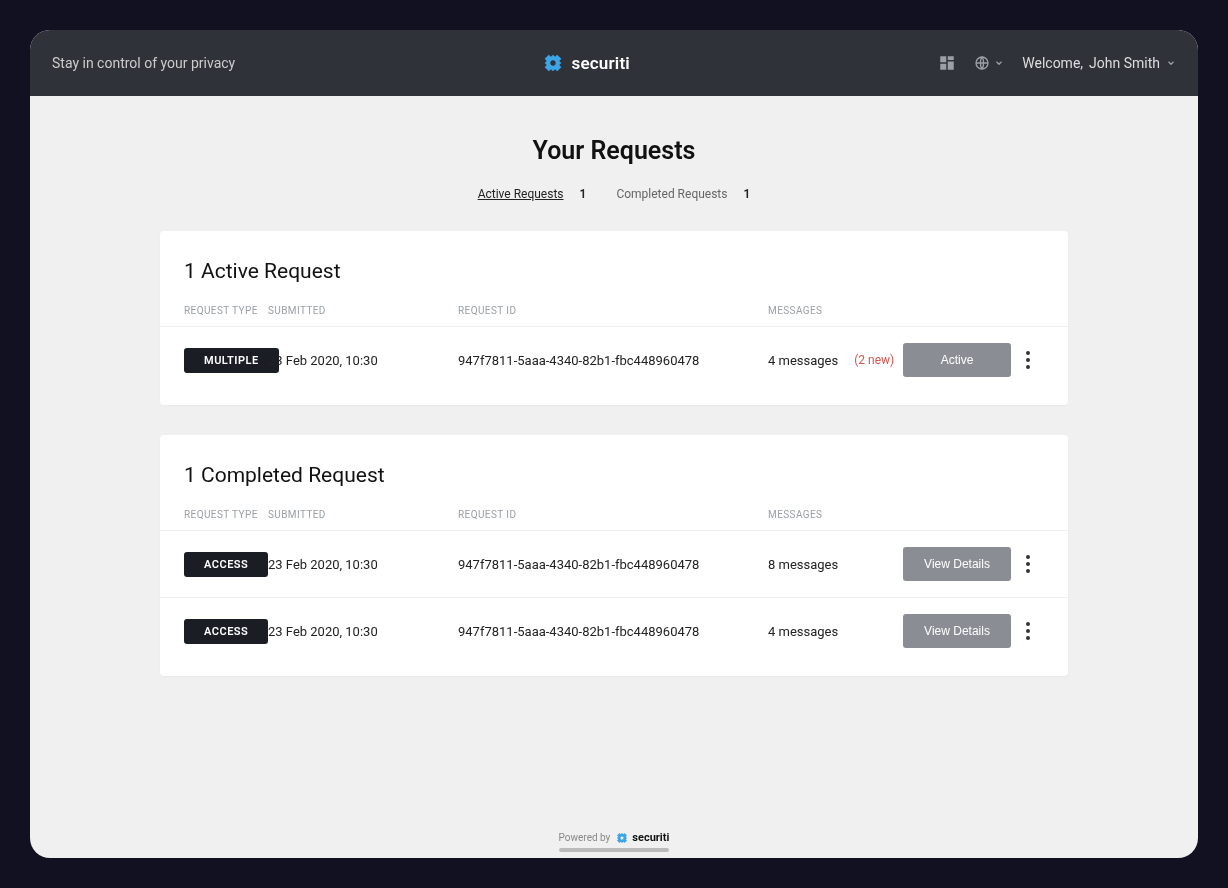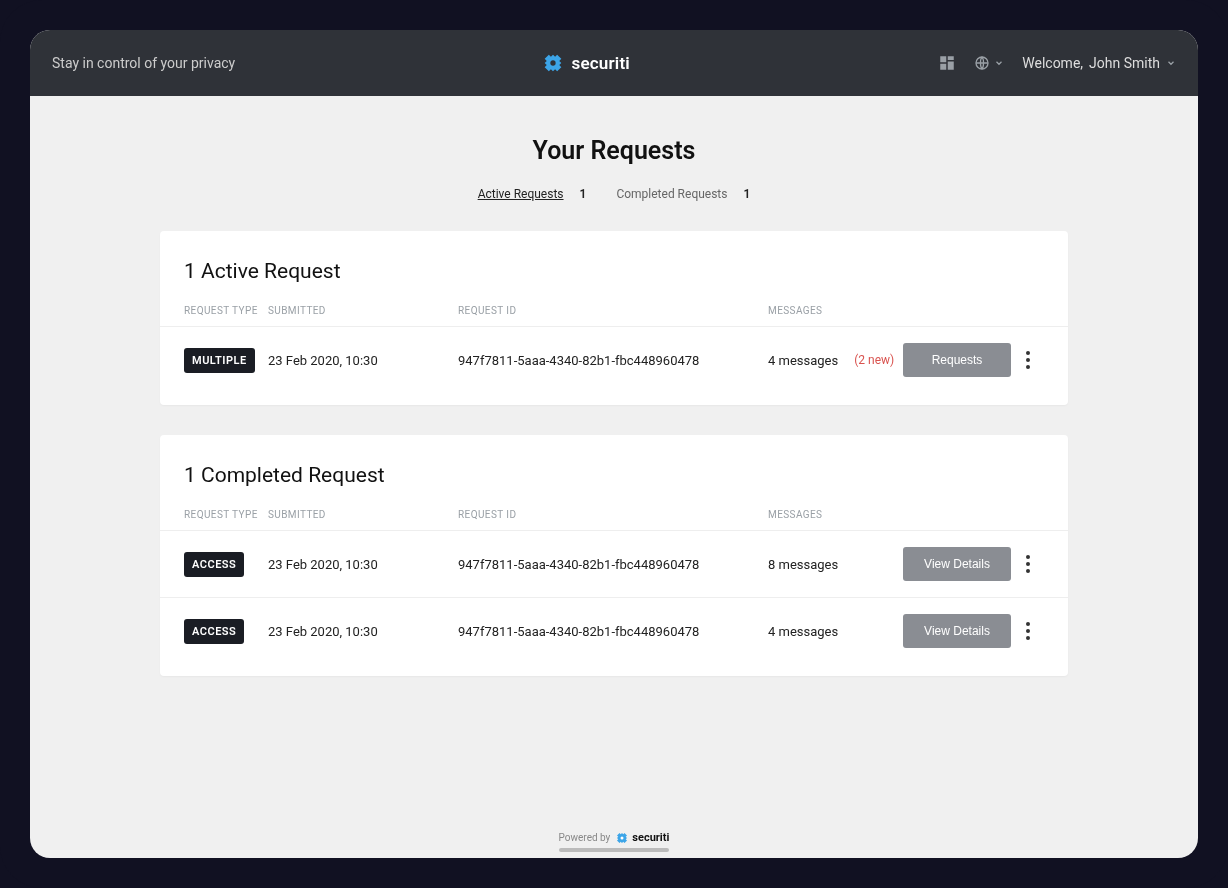--- a/index.html
+++ b/index.html
@@ -103,21 +103,21 @@
     font-size: 13px;
     color: #222;
   }
   .badge {
     display: inline-block;
     background: #1a1d24;
     color: #fff;
     font-size: 11px;
     font-weight: 600;
     letter-spacing: 0.5px;
-    padding: 6px 8px;
+    padding: 6px 20px;
     border-radius: 3px;
   }
   .messages-cell { display: flex; align-items: center; gap: 16px; }
   .new-count { color: #d9534f; font-size: 12px; }
   .action-btn {
     background: #8a8d93;
     color: #fff;
     border: none;
     border-radius: 3px;
     padding: 10px 0;
@@ -229,21 +229,21 @@
             <div></div>
         </div>
         <div class="row">
           <div><span class="badge">MULTIPLE</span></div>
           <div>23 Feb 2020, 10:30</div>
           <div>947f7811-5aaa-4340-82b1-fbc448960478</div>
           <div class="messages-cell">
             <span>4 messages</span>
             <span class="new-count">(2 new)</span>
           </div>
-          <div><button class="action-btn">Requests</button></div>
+          <div><button class="action-btn">Active</button></div>
           <div class="more-cell">
             <div class="more-dots">
                 <span></span>
                 <span></span>
                 <span></span>
               </div>
           </div>
         </div>
       </div>
 

